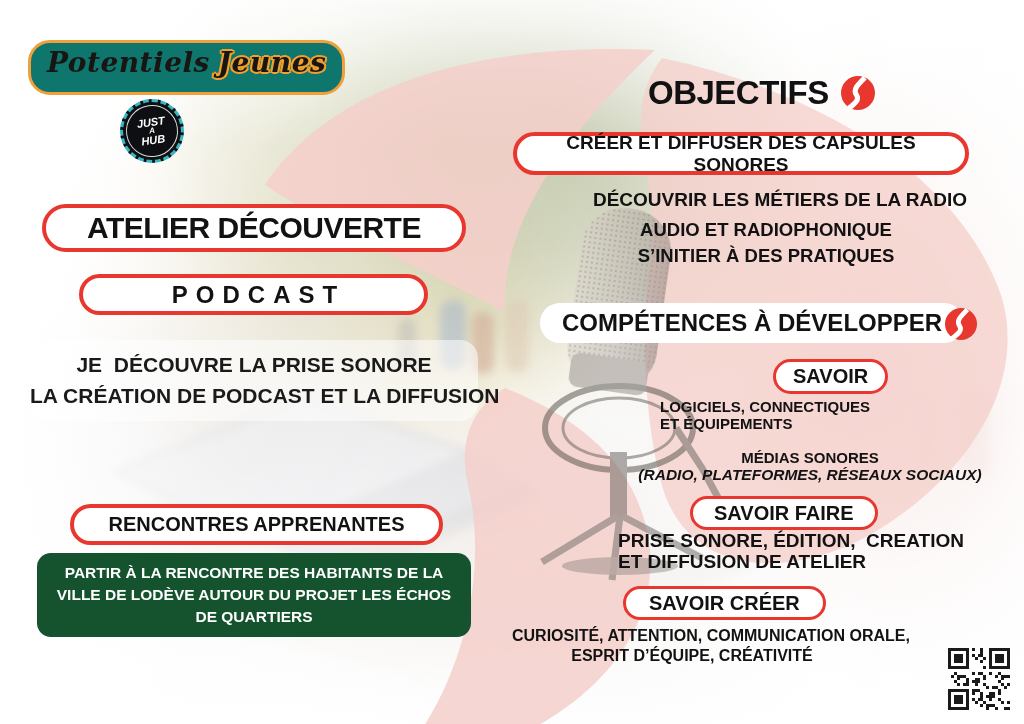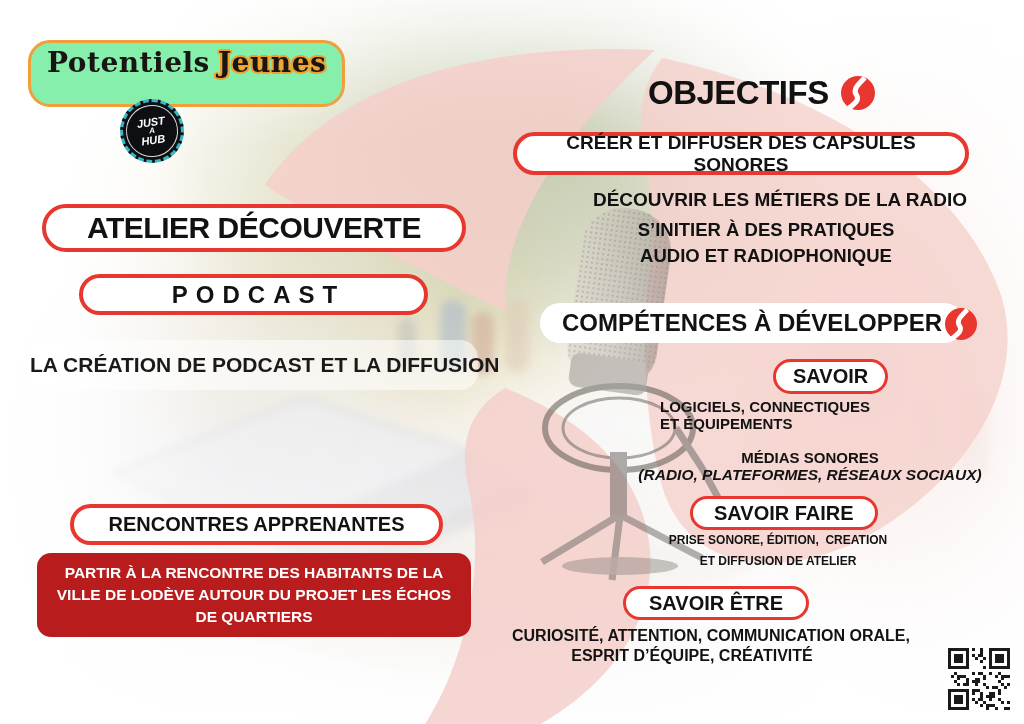--- a/index.html
+++ b/index.html
@@ -25,63 +25,63 @@
   #mic-svg{position:absolute;inset:0;z-index:4;}
 
   
   .abs{position:absolute;z-index:6;box-sizing:border-box;}
   .pill{position:absolute;z-index:6;box-sizing:border-box;background:#ffffff;
         border:4px solid #e8372e;border-radius:999px;display:flex;align-items:center;
         justify-content:center;font-weight:800;color:#121212;text-align:center;}
   .line{white-space:pre;}
 
   
-  #brand-logo{left:28px;top:40px;padding:3px 16px 25px 16px;border:3px solid #efa03a;
-              border-radius:22px;background:#86efac;font-family:"DejaVu Serif",serif;
-              font-weight:700;font-size:28px;letter-spacing:0.5px;color:#181512;white-space:pre;}
+  #brand-logo{left:28px;top:40px;padding:3px 16px 13px 16px;border:3px solid #efa03a;
+              border-radius:22px;background:#0f766e;font-family:"DejaVu Serif",serif;
+              font-weight:700;font-size:28px;letter-spacing:0.5px;color:#181512;white-space:pre;font-style:italic;}
   #brand-logo .accent{margin-left:8px;
      text-shadow:-2px -1px 0 #f0a02c,2px -1px 0 #f0a02c,-2px 1px 0 #f0a02c,2px 1px 0 #f0a02c,
                  0 2px 0 #f0a02c,0 -2px 0 #f0a02c;}
   #coop-label{left:28px;top:87px;width:278px;text-align:center;font-size:14.5px;font-weight:700;color:#151515;}
   #partner-logo{left:120px;top:99px;width:64px;height:64px;border-radius:50%;
                 background:#0d0f12;border:3px dashed #35b8c4;display:flex;align-items:center;justify-content:center;}
   #partner-inner{width:50px;height:50px;border:1px solid rgba(255,255,255,0.85);border-radius:50%;
                  display:flex;flex-direction:column;align-items:center;justify-content:center;
                  color:#fff;font-style:italic;font-weight:700;transform:rotate(-8deg);}
   #partner-inner .l1{font-size:11px;line-height:10px;}
   #partner-inner .l2{font-size:8px;line-height:8px;}
   #partner-inner .l3{font-size:11px;line-height:10px;}
 
   
   #atelier-pill{left:42px;top:204px;width:424px;height:48px;font-size:30px;letter-spacing:-0.5px;}
   #podcast-pill{left:79px;top:274px;width:349px;height:41px;font-size:24px;letter-spacing:8px;padding-left:10px;}
   #description-box{left:30px;top:340px;width:448px;background:rgba(255,255,255,0.55);
                    border-radius:18px;padding:9px 0 10px 0;font-size:21px;font-weight:600;
                    line-height:31px;color:#1a1a1a;text-align:center;}
   #rencontres-pill{left:70px;top:504px;width:373px;height:41px;font-size:20px;}
-  #meetings-box{left:37px;top:553px;width:434px;min-height:84px;background:#b91c1c;border-radius:14px;
+  #meetings-box{left:37px;top:553px;width:434px;min-height:84px;background:#14532d;border-radius:14px;
                 color:#ffffff;font-weight:700;font-size:15.5px;line-height:22px;display:flex;
                 align-items:center;justify-content:center;text-align:center;padding:9px 14px;}
 
   
   #objectifs-heading{left:648px;top:74px;display:flex;align-items:center;gap:12px;
                      font-size:33px;font-weight:800;letter-spacing:-0.5px;color:#111;}
   #creer-pill{left:513px;top:132px;width:456px;height:43px;font-size:19px;}
   #objective-item1{left:550px;top:189px;width:460px;font-size:19px;font-weight:700;text-align:center;}
   #objective-item2{left:536px;top:217px;width:460px;font-size:18.5px;font-weight:700;line-height:26px;text-align:center;}
   #competences-pill{left:540px;top:303px;height:40px;padding:0 22px;font-size:24px;border:none;background:#ffffff;}
   #competences-icon{left:945px;top:308px;}
 
   #savoir-pill{left:773px;top:359px;height:35px;padding:0 17px;font-size:20px;border-width:3px;}
   #savoir-lines{left:660px;top:399px;width:300px;font-size:15px;font-weight:700;line-height:16.5px;}
   #media-lines{left:630px;top:449px;width:360px;font-size:15px;font-weight:700;line-height:17px;text-align:center;}
   #media-lines .it{font-style:italic;font-weight:600;font-size:15.5px;}
 
   #savoir-faire-pill{left:690px;top:496px;height:34px;padding:0 21px;font-size:20px;border-width:3px;}
-  #savoir-faire-lines{left:618px;top:530px;width:320px;font-size:12px;font-weight:700;line-height:21px;text-align:center;}
+  #savoir-faire-lines{left:618px;top:530px;width:320px;font-size:19px;font-weight:700;line-height:21px;}
 
   #savoir-etre-pill{left:623px;top:586px;height:34px;padding:0 23px;font-size:20px;border-width:3px;}
   #savoir-etre-lines{left:512px;top:626px;width:360px;font-size:16px;font-weight:700;line-height:20px;text-align:center;}
 
   #qr{left:948px;top:648px;width:62px;height:62px;background:#fff;}
 </style>
 </head>
 <body>
 
 <div id="canvas">
@@ -173,20 +173,21 @@
 
   <div class="pill" id="atelier-pill">
     <span>ATELIER DÉCOUVERTE</span>
   </div>
 
   <div class="pill" id="podcast-pill">
     <span>PODCAST</span>
   </div>
 
   <div class="abs" id="description-box">
+    <div class="line">JE  DÉCOUVRE LA PRISE SONORE</div>
     <div class="line">LA CRÉATION DE PODCAST ET LA DIFFUSION</div>
   </div>
 
   <div class="pill" id="rencontres-pill">
     <span>RENCONTRES APPRENANTES</span>
   </div>
 
   <div class="abs" id="meetings-box">
     <span>PARTIR À LA RENCONTRE DES HABITANTS DE LA VILLE DE LODÈVE AUTOUR DU PROJET LES ÉCHOS DE QUARTIERS</span>
   </div>
@@ -201,22 +202,22 @@
 
   <div class="pill" id="creer-pill">
     <span>CRÉER ET DIFFUSER DES CAPSULES SONORES</span>
   </div>
 
   <div class="abs" id="objective-item1">
     <div class="line">DÉCOUVRIR LES MÉTIERS DE LA RADIO</div>
   </div>
 
   <div class="abs" id="objective-item2">
+    <div class="line">AUDIO ET RADIOPHONIQUE</div>
     <div class="line">S’INITIER À DES PRATIQUES</div>
-    <div class="line">AUDIO ET RADIOPHONIQUE</div>
   </div>
 
   <div class="pill" id="competences-pill">
     <span>COMPÉTENCES À DÉVELOPPER</span>
   </div>
   <svg class="abs" id="competences-icon" width="32" height="32" viewBox="0 0 40 40">
     <circle cx="20" cy="20" r="20" fill="#e8372e"></circle>
     <path d="M28 2 C19 11 14 16 18 22 C22 28 17 32 9 38" stroke="#ffffff" stroke-width="6" fill="none"></path>
   </svg>
 
@@ -234,21 +235,21 @@
 
   <div class="pill" id="savoir-faire-pill">
     <span>SAVOIR FAIRE</span>
   </div>
   <div class="abs" id="savoir-faire-lines">
     <div class="line">PRISE SONORE, ÉDITION,  CREATION</div>
     <div class="line">ET DIFFUSION DE ATELIER</div>
   </div>
 
   <div class="pill" id="savoir-etre-pill">
-    <span>SAVOIR ÊTRE</span>
+    <span>SAVOIR CRÉER</span>
   </div>
   <div class="abs" id="savoir-etre-lines">
     <div class="line">CURIOSITÉ, ATTENTION, COMMUNICATION ORALE,</div>
     <div class="line">ESPRIT D’ÉQUIPE, CRÉATIVITÉ</div>
   </div>
 
   <svg class="abs" id="qr" viewBox="0 0 21 21" shape-rendering="crispEdges">
     <g id="qr-target">
         <path fill-rule="evenodd" fill="#1a1a1a" d="M8 0h1v1h-1zM11 0h1v1h-1zM11 1h1v1h-1zM8 2h1v1h-1zM10 2h1v1h-1zM11 2h1v1h-1zM9 3h1v1h-1zM12 3h1v1h-1zM11 4h1v1h-1zM12 6h1v1h-1zM2 8h1v1h-1zM8 8h1v1h-1zM10 8h1v1h-1zM11 8h1v1h-1zM14 8h1v1h-1zM17 8h1v1h-1zM1 9h1v1h-1zM3 9h1v1h-1zM4 9h1v1h-1zM5 9h1v1h-1zM12 9h1v1h-1zM16 9h1v1h-1zM18 9h1v1h-1zM19 9h1v1h-1zM20 9h1v1h-1zM3 10h1v1h-1zM6 10h1v1h-1zM9 10h1v1h-1zM10 10h1v1h-1zM12 10h1v1h-1zM18 10h1v1h-1zM2 11h1v1h-1zM6 11h1v1h-1zM8 11h1v1h-1zM9 11h1v1h-1zM10 11h1v1h-1zM17 11h1v1h-1zM3 12h1v1h-1zM5 12h1v1h-1zM6 12h1v1h-1zM9 12h1v1h-1zM12 12h1v1h-1zM18 12h1v1h-1zM20 12h1v1h-1zM13 13h1v1h-1zM15 13h1v1h-1zM16 13h1v1h-1zM19 13h1v1h-1zM8 14h1v1h-1zM9 14h1v1h-1zM10 14h1v1h-1zM17 14h1v1h-1zM8 15h1v1h-1zM11 15h1v1h-1zM14 15h1v1h-1zM15 15h1v1h-1zM17 15h1v1h-1zM11 16h1v1h-1zM13 16h1v1h-1zM14 16h1v1h-1zM15 16h1v1h-1zM8 17h1v1h-1zM10 17h1v1h-1zM11 17h1v1h-1zM14 17h1v1h-1zM17 17h1v1h-1zM9 18h1v1h-1zM12 18h1v1h-1zM18 18h1v1h-1zM20 18h1v1h-1zM11 19h1v1h-1zM13 19h1v1h-1zM14 19h1v1h-1zM15 19h1v1h-1zM13 20h1v1h-1zM16 20h1v1h-1zM19 20h1v1h-1zM20 20h1v1h-1z M0 0h7v7h-7z M1 1h5v5h-5z M2 2h3v3h-3z M14 0h7v7h-7z M15 1h5v5h-5z M16 2h3v3h-3z M0 14h7v7h-7z M1 15h5v5h-5z M2 16h3v3h-3z"></path>
       </g>

